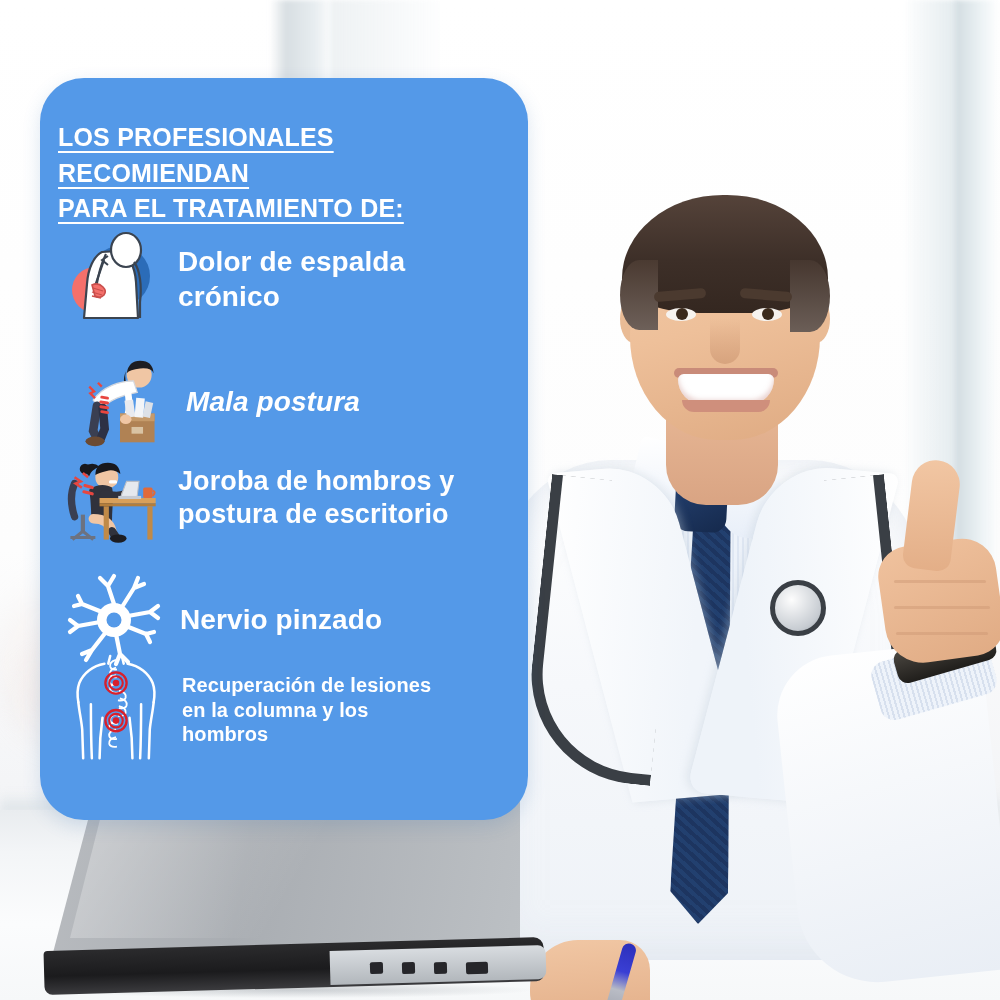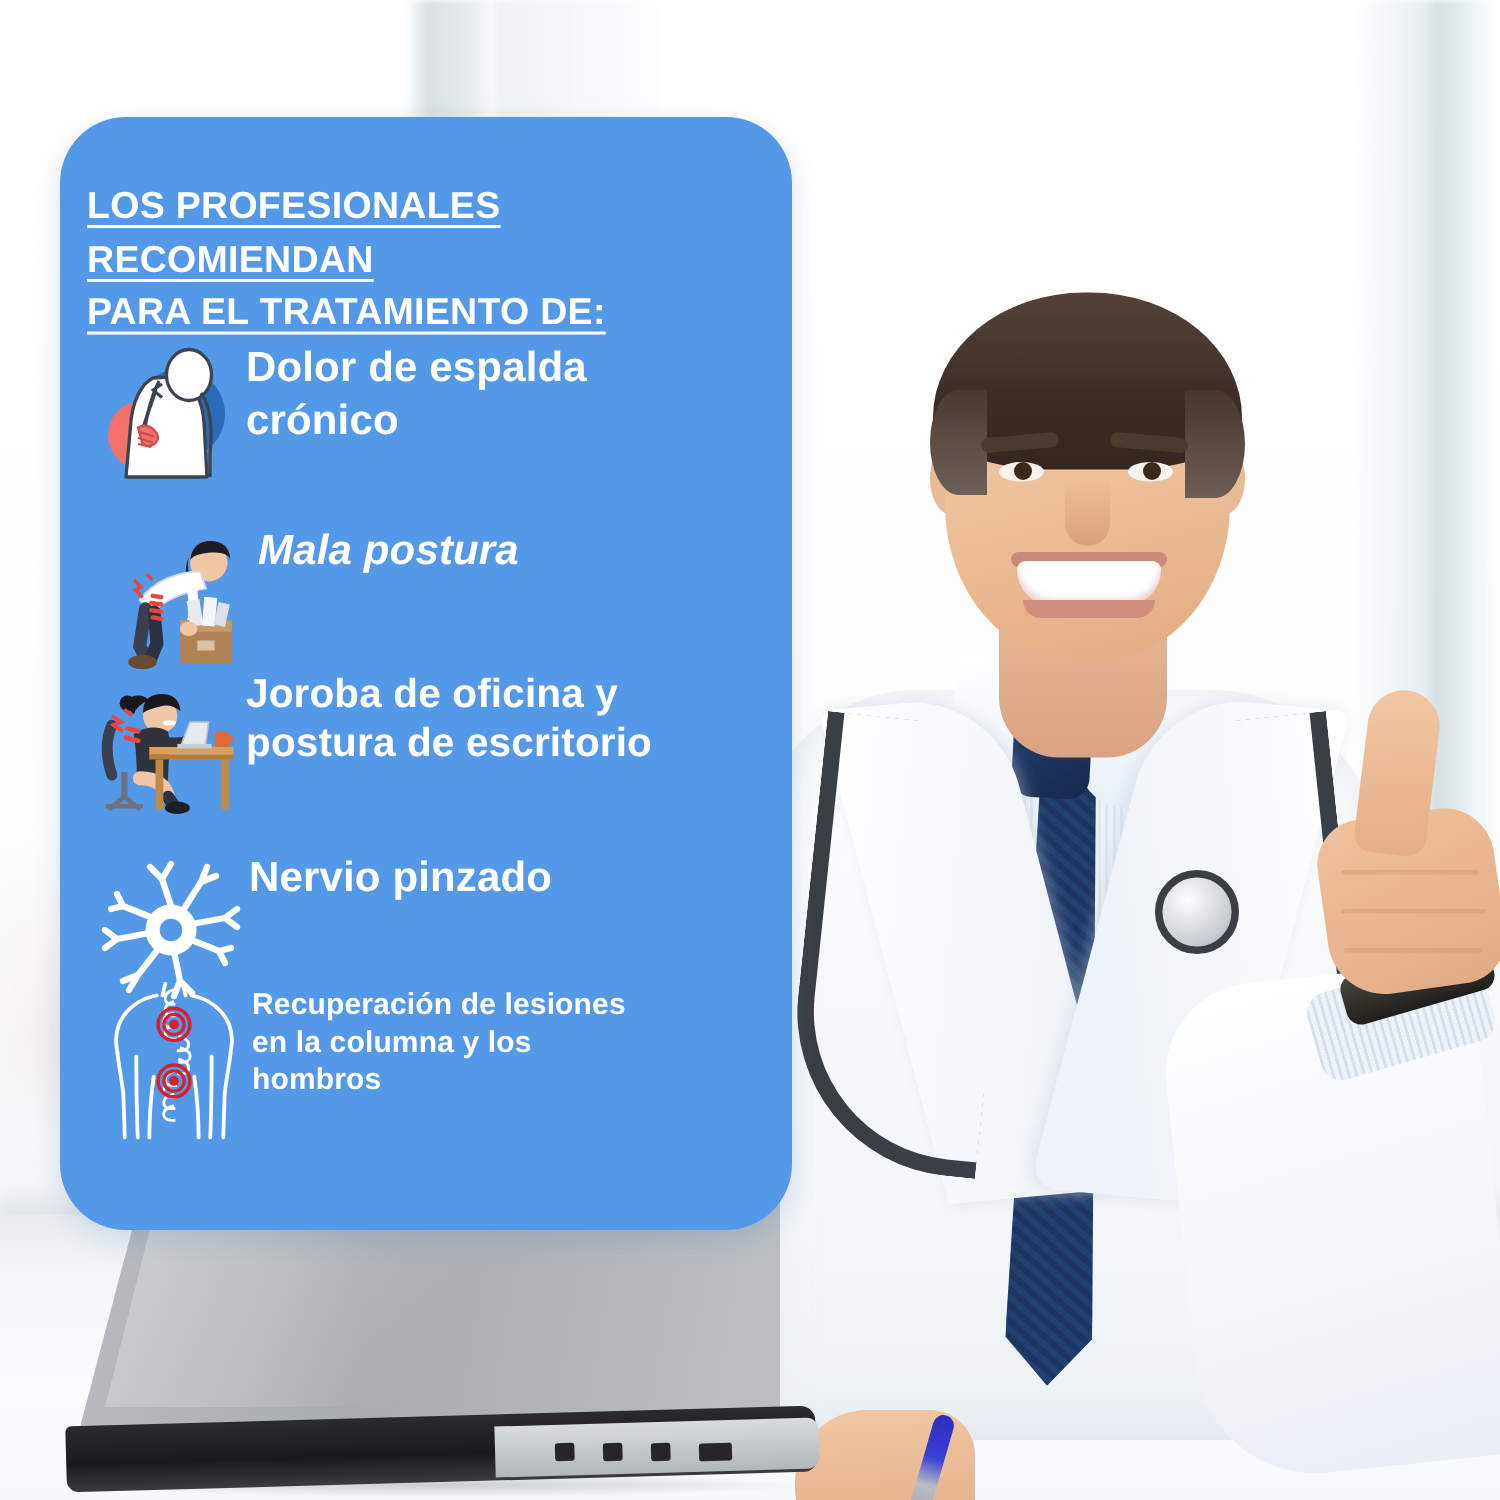--- a/index.html
+++ b/index.html
@@ -256,21 +256,22 @@
     text-underline-offset: 5px;
     text-decoration-thickness: 2px;
     font-family: "Liberation Sans", sans-serif;
   }
 
   .items { position: absolute; left: 0; top: 150px; width: 100%; }
 
   .item {
     position: absolute;
     display: flex;
-    align-items: flex-start;
+    align-items: center;
+    gap: 14px;
   }
   .item-icon {
     flex: 0 0 auto;
     width: 104px; height: 104px;
     display: flex; align-items: center; justify-content: center;
   }
   .item-label {
     color: #ffffff;
     font-weight: 700;
     font-size: 28px;
@@ -454,21 +455,21 @@
             <rect x="56" y="48" width="22" height="3" fill="#c7ccd4"></rect>
 
             <rect x="80" y="40" width="9" height="10" rx="1.5" fill="#e06a3a"></rect>
             <path d="M89 43 q4 1 0 5" stroke="#e06a3a" stroke-width="2" fill="none"></path>
 
             <path d="M14 30 l6 4 l-5 2 l6 4" stroke="#e8463f" stroke-width="2.4" fill="none"></path>
             <path d="M22 26 l5 4" stroke="#e8463f" stroke-width="2.4" fill="none"></path>
             <path d="M24 38 l7 2 M23 44 l8 2" stroke="#e8463f" stroke-width="3" stroke-linecap="round"></path>
           </svg>
         </div>
-        <div class="item-label">Joroba de oficina y
+        <div class="item-label">Joroba de hombros y
 postura de escritorio</div>
       </div>
 
       <div class="item i4">
         <div class="item-icon">
           <svg viewBox="0 0 100 100" width="100" height="100">
             <g fill="none" stroke="#ffffff" stroke-width="4.2" stroke-linecap="round" stroke-linejoin="round">
 
               <path d="M50 34 L44 16 M44 16 L36 8 M44 16 L50 6"></path>
               <path d="M58 37 L70 18 M70 18 L80 14 M70 18 L74 8"></path>

